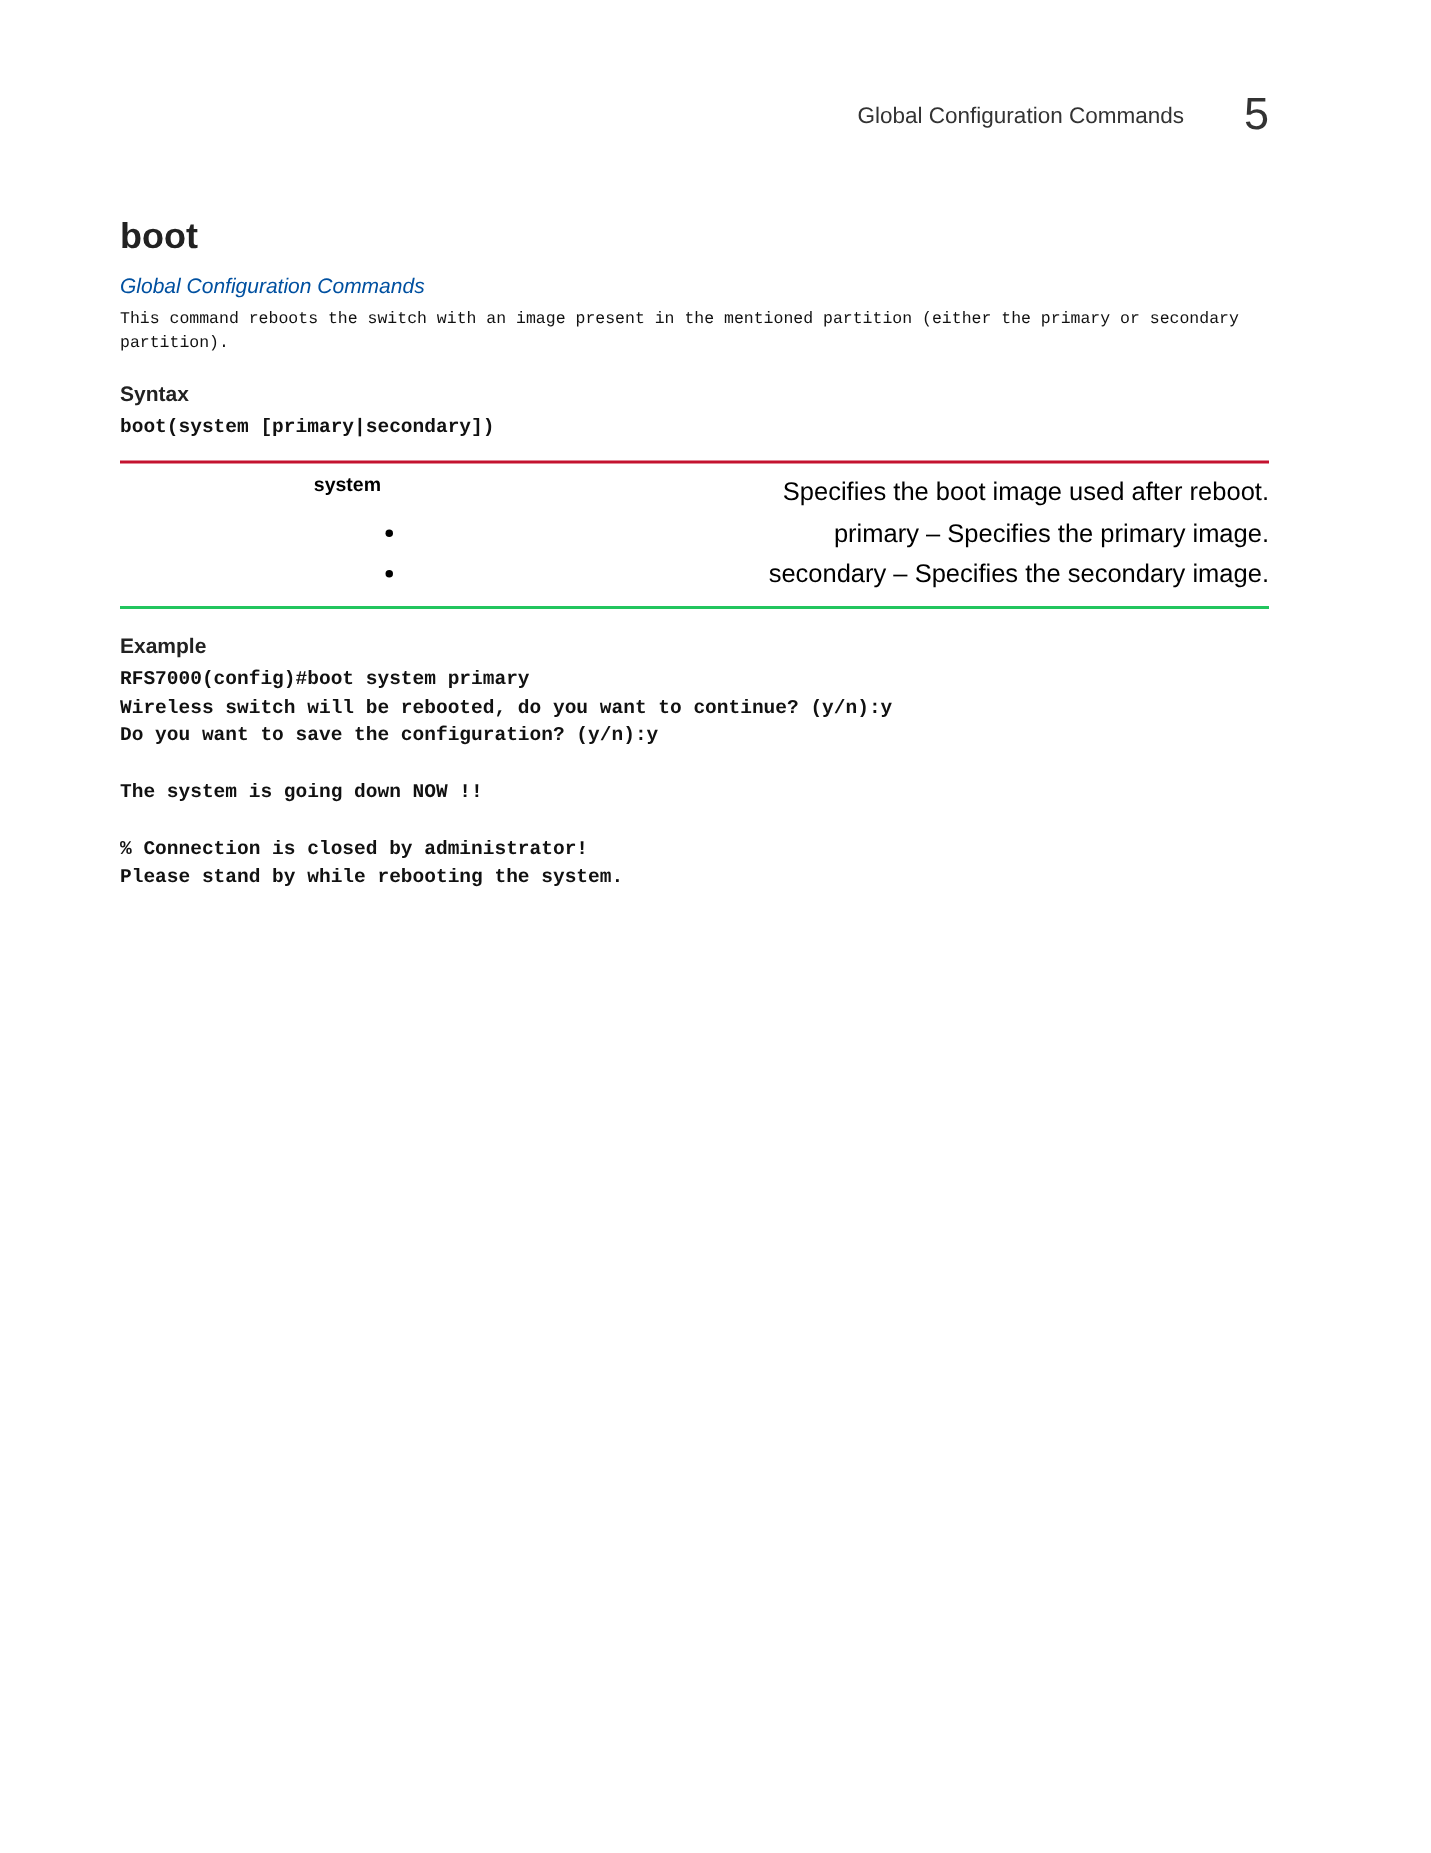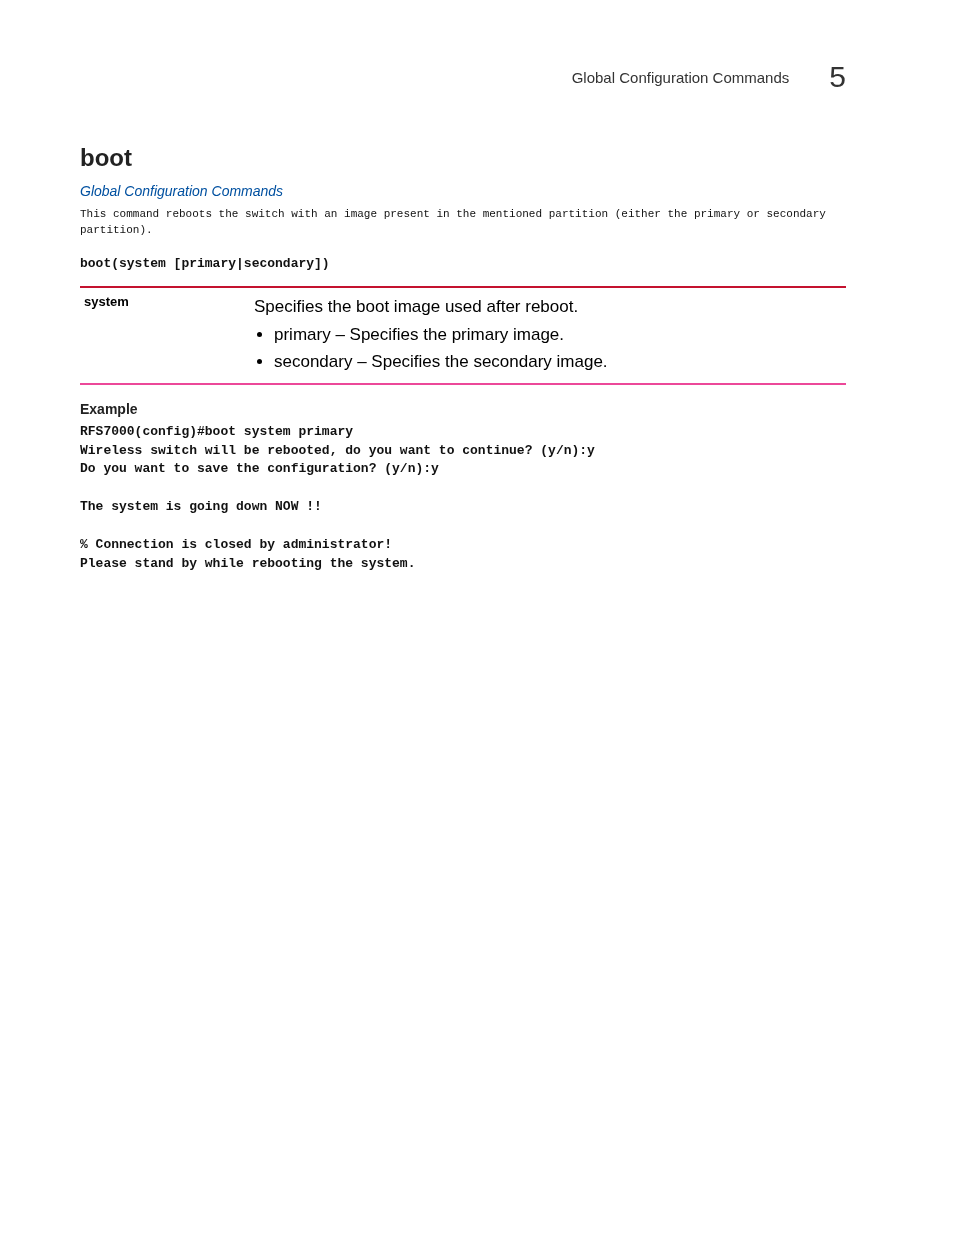--- a/index.html
+++ b/index.html
@@ -65,23 +65,24 @@
     font-family: "Courier New", Courier, monospace;
     font-size: 13px;
     line-height: 1.45;
     white-space: pre;
     color: #111;
     margin: 0 0 12px 0;
     font-weight: bold;
   }
   .param-table {
     border-top: 2px solid #c4122f;
-    border-bottom: 2px solid #ec4899;
+    border-bottom: 2px solid #22c55e;
     padding: 6px 0;
     margin: 4px 0 16px 0;
+    text-align: right;
   }
   .param-row {
     display: flex;
     align-items: flex-start;
   }
   .param-name {
     font-weight: bold;
     font-size: 13px;
     width: 170px;
     flex-shrink: 0;
@@ -112,20 +113,21 @@
   </div>
 
   <div class="content">
 
     <h1 class="section-title">boot</h1>
 
     <a href="#" class="link">Global Configuration Commands</a>
 
     <p class="body-text">This command reboots the switch with an image present in the mentioned partition (either the primary or secondary partition).</p>
 
+    <div class="subhead">Syntax</div>
     <div class="code-block">boot(system [primary|secondary])</div>
 
 
     <div class="param-table">
       <div class="param-row">
         <div class="param-name">system</div>
         <div class="param-desc">
           <span>Specifies the boot image used after reboot.</span>
           <ul>
             <li>primary – Specifies the primary image.</li>

